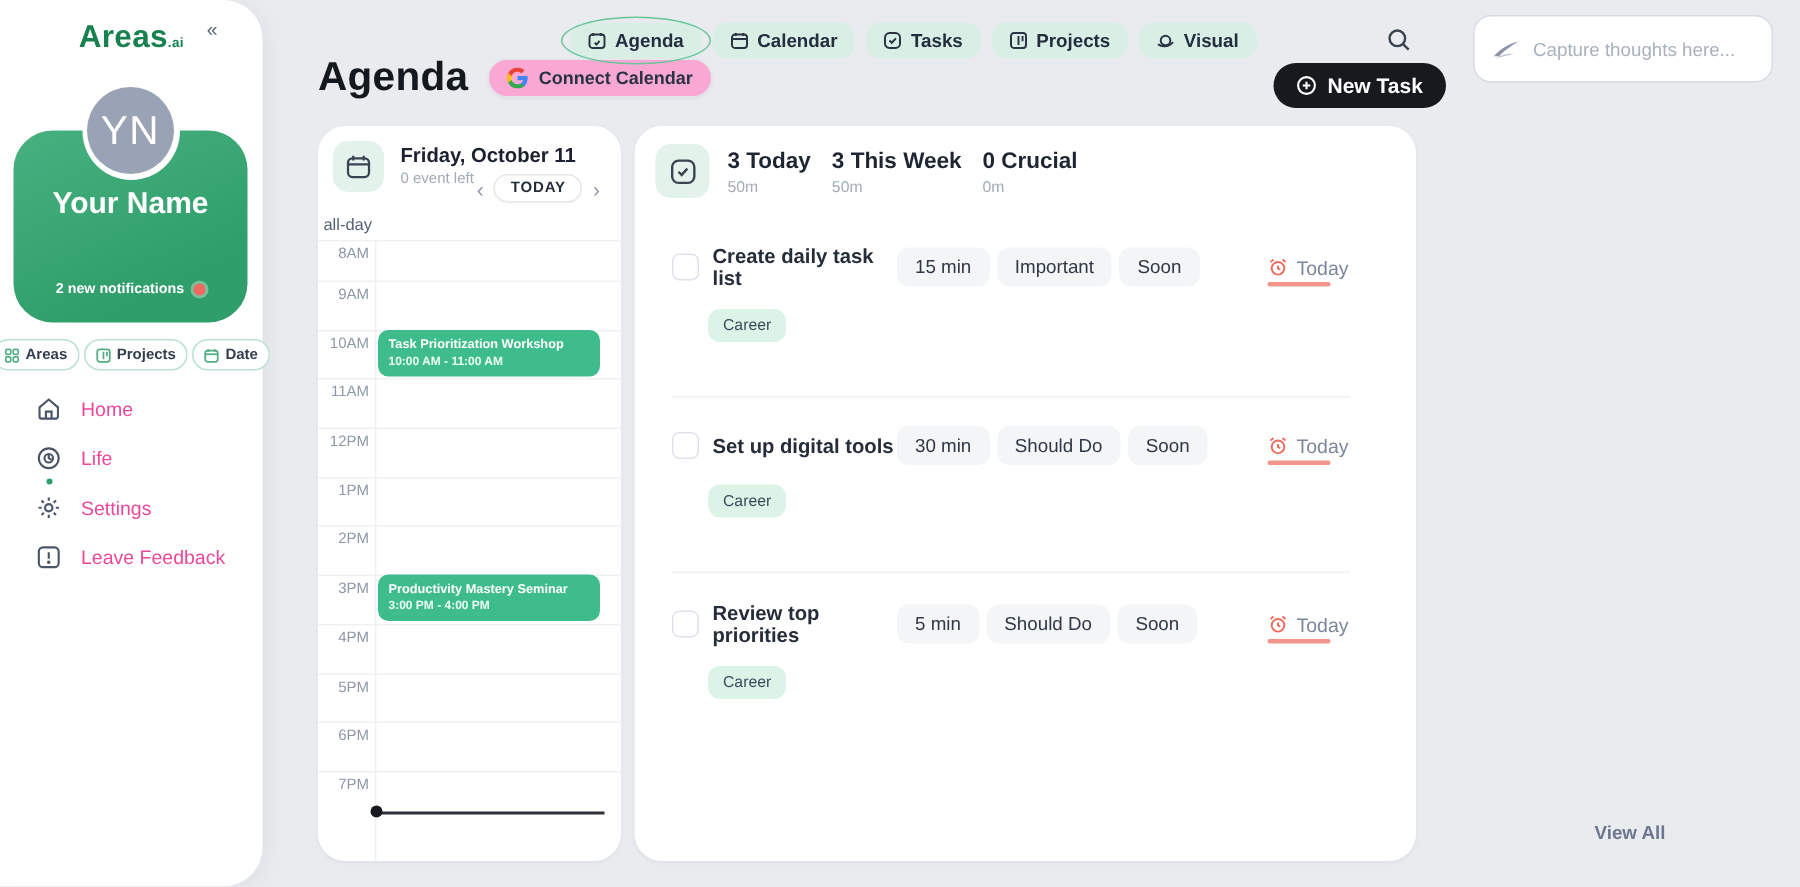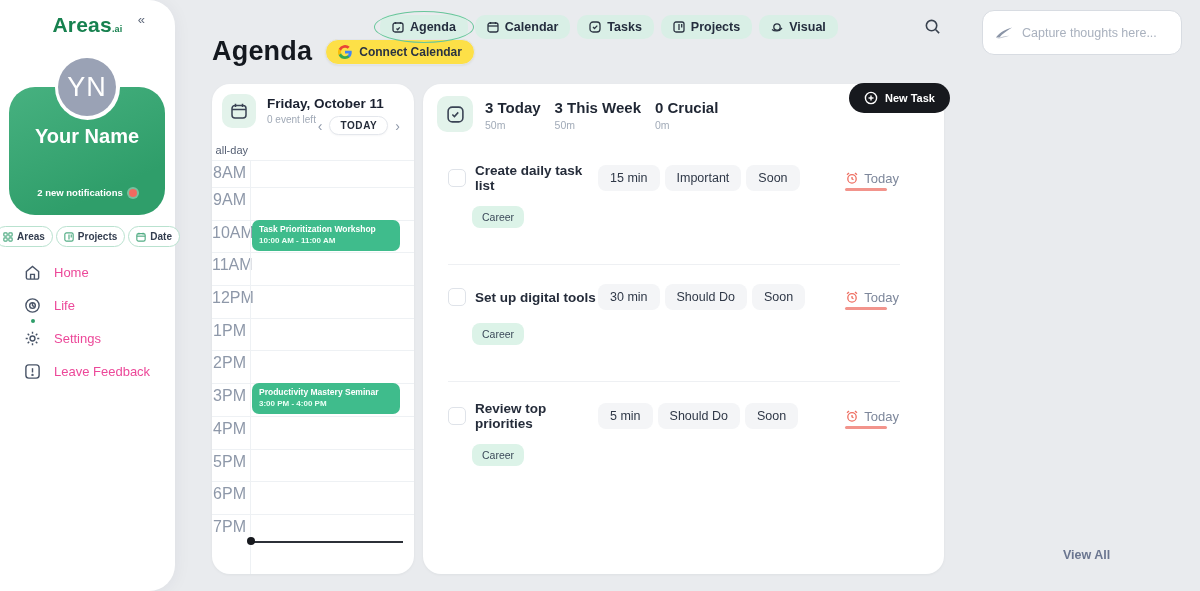--- a/index.html
+++ b/index.html
@@ -87,30 +87,30 @@
   .capture-box input {
     border:none; outline:none; flex:1; font-size:12.5px;
     font-family:"Liberation Sans", sans-serif; color:#3a4456; background:transparent; min-width:0;
   }
   .capture-box input::placeholder { color:#a9b1be; }
 
   .page-head { position:absolute; left:212px; top:36px; display:flex; align-items:center; gap:13px; z-index:2; }
   .page-title { font-size:27px; font-weight:800; color:#14181f; letter-spacing:.2px; }
   .connect-btn {
     display:flex; align-items:center; gap:7px;
-    background:#fde047; border:1px solid #e2e5ea; border-radius:14px;
+    background:#f9a8d4; border:1px solid #e2e5ea; border-radius:14px;
     padding:5px 12px; font-size:12px; font-weight:600; color:#2a3342;
     box-shadow:0 1px 2px rgba(20,30,40,.05); cursor:pointer;
   }
 
   .new-task-btn {
     position:absolute; left:849px; top:42px; height:30px;
     background:#17191e; border-radius:16px; padding:0 15px;
     display:flex; align-items:center; gap:7px; cursor:pointer; z-index:3;
-    color:#ffffff; font-size:11px; font-weight:700;margin-top:41px;
+    color:#ffffff; font-size:14px; font-weight:700;
   }
 
   
   .cal-panel {
     position:absolute; left:212px; top:84px; width:202px; height:490px;
     background:#ffffff; border-radius:18px;
     box-shadow:0 1px 3px rgba(20,30,40,.05); overflow:hidden;
   }
   .cal-head { position:absolute; left:10px; top:10px; display:flex; gap:11px; }
   .cal-head-ic { width:34px; height:34px; background:#e3f3eb; border-radius:10px;
@@ -123,21 +123,21 @@
     background:#ffffff; border:1px solid #e4e7ec; border-radius:13px;
     padding:3px 10px; font-size:10px; font-weight:700; letter-spacing:.6px;
     color:#252c3a; cursor:pointer; box-shadow:0 1px 2px rgba(20,30,40,.04);
   }
   .cal-grid { position:absolute; left:0; top:56px; right:0; bottom:0; overflow:hidden; }
   .cal-grid::before { content:''; position:absolute; left:38px; top:20px; bottom:0; width:1px; background:#eef1f4; }
   .allday-row { height:20px; }
   .allday-label { display:block; width:36px; text-align:right; font-size:11px; color:#566074; padding-top:4px; }
   .hour-row { height:32.7px; border-top:1px solid #eef1f4; }
   .hour-row.first { height:27px; }
-  .hour-label { display:block; width:34px; text-align:right; font-size:16px; color:#8e98a9; padding-top:3px; }
+  .hour-label { display:block; width:34px; text-align:right; font-size:10px; color:#8e98a9; padding-top:3px; }
   .cal-event {
     position:absolute; left:40px; right:14px; height:31px;
     background:#3fbc8c; border-radius:7px; padding:4px 7px; overflow:hidden; cursor:pointer;
   }
   .cal-event .ev-title { font-size:8.5px; font-weight:600; color:#ffffff; white-space:nowrap; }
   .cal-event .ev-time { font-size:8px; font-weight:700; color:#eafff5; margin-top:2px; }
   .event-1 { top:80px; }
   .event-2 { top:243px; }
   .now-line { position:absolute; left:38px; right:11px; top:401px; height:1.5px; background:#2c3038; }
   .now-dot { position:absolute; left:35px; top:397px; width:8px; height:8px; border-radius:50%; background:#17191e; }

